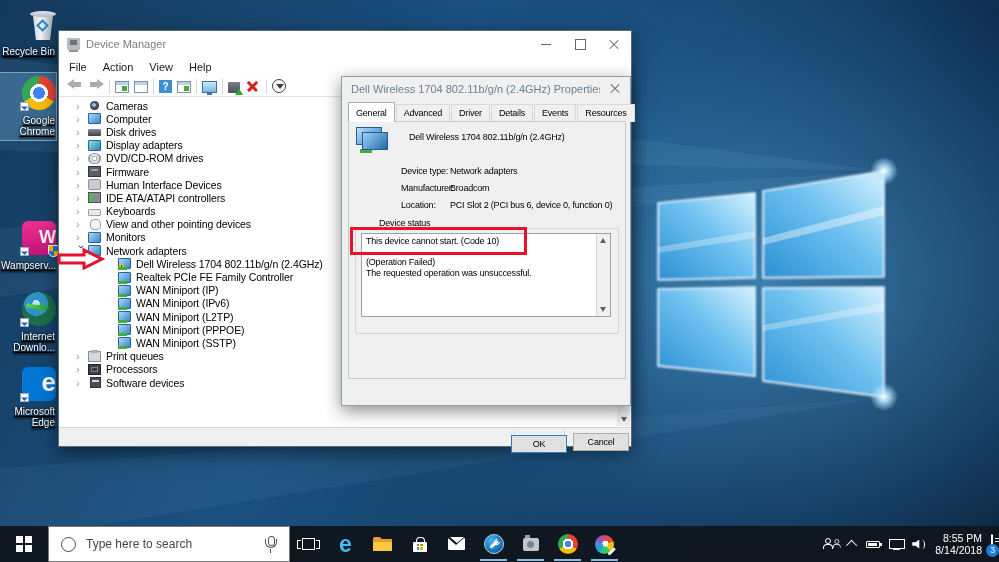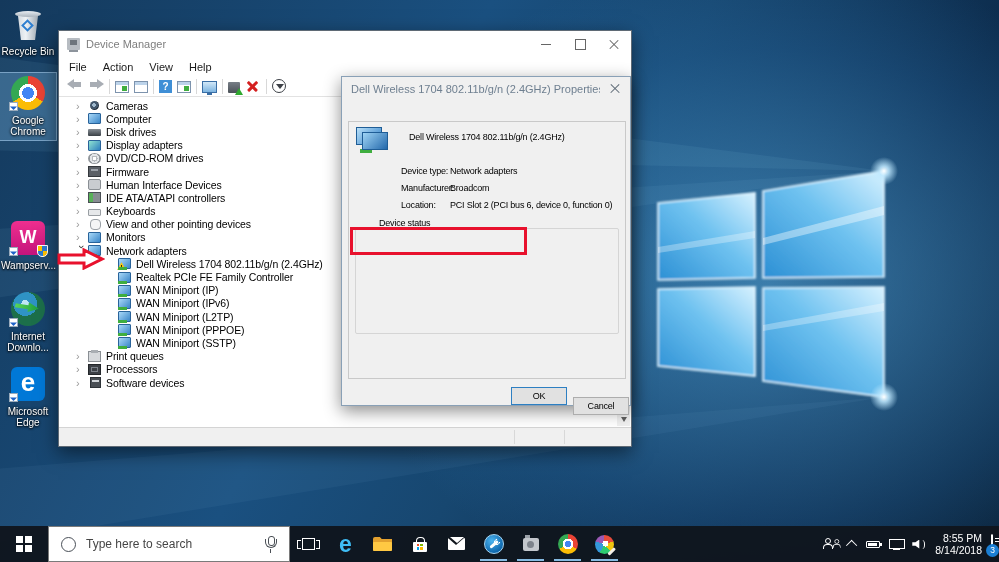--- a/index.html
+++ b/index.html
@@ -6,21 +6,21 @@
   html,body { width:999px; height:562px; overflow:hidden; }
   body { font-family:"Liberation Sans", sans-serif; }
   #screen { position:relative; width:999px; height:562px; overflow:hidden;
     background:
       radial-gradient(ellipse 560px 430px at 768px 285px, rgba(95,185,240,.55), rgba(45,115,175,.28) 55%, rgba(0,0,0,0) 76%),
       linear-gradient(118deg,#14395c 0%,#1a5080 38%,#174770 55%,#0d2d4e 78%,#0a2239 100%);
   }
   
   #wallpaper { position:absolute; inset:0; z-index:0; }
   
-  .dicon { position:absolute; left:0; width:56px; text-align:center; z-index:2; cursor:pointer; }
+  .dicon { position:absolute; left:0; width:56px; text-align:right; z-index:2; cursor:pointer;text-decoration:underline; }
   .dicon.selected { background:rgba(110,165,210,.35); outline:1px solid rgba(170,210,245,.65); }
   .di { position:relative; display:inline-block; width:34px; height:34px; margin-top:3px; }
   .dlabel { display:block; color:#fff; font-size:10px; line-height:11px; text-shadow:0 1px 2px rgba(0,0,0,.95), 0 0 3px rgba(0,0,0,.8); padding:1px 1px 3px; }
   .shortcut { position:absolute; left:-2px; bottom:-1px; width:9px; height:9px; background:#fff; border:1px solid #9ab; }
   .shortcut::before { content:""; position:absolute; left:1px; bottom:1px; border-style:solid; border-width:0 0 5px 5px; border-color:transparent transparent transparent #1e62c8; transform:rotate(225deg); }
   .di-recycle { width:26px; height:32px; }
   .di-recycle::before { content:""; position:absolute; left:2px; top:6px; width:22px; height:25px; background:linear-gradient(90deg,#cfd6dd,#eef2f5 40%,#9aa4ae); clip-path:polygon(4% 0,96% 0,82% 100%,18% 100%); }
   .di-recycle::after { content:""; position:absolute; left:0; top:2px; width:26px; height:6px; background:linear-gradient(#e8edf2,#aab4bd); border-radius:50%; }
   .di-recycle .emblem { position:absolute; left:8px; top:12px; width:9px; height:9px; border:2px solid #2e7fd0; transform:rotate(45deg); }
   .di-chrome { border-radius:50%; background: radial-gradient(circle at 50% 50%, #4285f4 0 6px, #fff 6px 9px, transparent 9px), conic-gradient(#ea4335 0 120deg, #fbbc05 120deg 240deg, #34a853 240deg 360deg); }
@@ -127,23 +127,23 @@
   #dlg-devname { position:absolute; left:67px; top:55px; color:#000; }
   .fieldrow { position:absolute; left:59px; }
   .fieldrow .flabel { display:inline-block; width:49px; }
   
   #grpbox { position:absolute; left:13px; top:151px; width:264px; height:106px; border:1px solid #d5d5d5; border-radius:2px; }
   #grplabel { position:absolute; left:21px; top:141px; background:#f0f0f0; padding:0 3px; z-index:2;margin-left:13px; }
   #status-area { position:absolute; left:19px; top:156px; width:250px; height:84px; background:#fff; border:1px solid #a0a0a0; }
   #status-text { position:absolute; left:4px; top:2px; right:18px; line-height:10.5px; color:#000; }
   #status-scroll { position:absolute; right:0; top:0; bottom:0; width:14px; background:#f0f0f0; border-left:1px solid #d5d5d5; }
   #status-scroll .sa-up::before, #status-scroll .sa-down::before { left:3px; }
-  .btn { position:absolute; width:56px; height:18px; background:#e1e1e1; border:1px solid #adadad; font-size:9px; letter-spacing:-0.2px; display:flex; align-items:center; justify-content:center; }
+  .btn { position:absolute; width:56px; height:18px; background:#e1e1e1; border:1px solid #adadad; font-size:9px; letter-spacing:-0.2px; display:flex; align-items:center; justify-content:center;margin-top:48px; }
   #btn-ok { left:169px; top:310px; border-color:#2d7fc2; }
-  #btn-cancel { left:231px; top:320px; }
+  #btn-cancel { left:231px; top:308px; }
   
   #taskbar { position:absolute; left:0; right:0; bottom:0; height:36px; background:rgba(16,22,30,.97); z-index:100; display:flex; align-items:stretch; }
   #start-btn { width:48px; display:flex; align-items:center; justify-content:center; }
   .win-flag { display:grid; grid-template-columns:7px 7px; grid-template-rows:7px 7px; gap:1.5px; }
   .win-flag i { background:#fff; }
   #search-box { width:242px; background:#fff; border:1px solid #7a7a7a; display:flex; align-items:center; }
   .cortana-ring { width:15px; height:15px; border:1.7px solid #494f57; border-radius:50%; margin:0 10px 0 12px; flex:0 0 15px; }
   #search-text { font-size:12px; color:#454545; flex:1; }
   .mic { position:relative; width:14px; height:16px; margin-right:12px; flex:0 0 14px; }
   .mic::before { content:""; position:absolute; left:4.5px; top:0; width:5px; height:8px; border:1.3px solid #4a4f55; border-radius:3px; }
@@ -416,32 +416,52 @@
 
   <svg id="arrow-annotation" width="48" height="22" viewBox="0 0 48 22">
     <polygon points="2,7 27,7 27,2 45,11 27,20 27,15 2,15" fill="#ffffff" stroke="#e8112d" stroke-width="3"></polygon>
   </svg>
 
   <div id="dlg">
     <div id="dlg-titlebar">
       <span id="dlg-title">Dell Wireless 1704 802.11b/g/n (2.4GHz) Properties</span>
       <span id="dlg-close"></span>
     </div>
+    <div id="dlg-tabs">
+        <span class="tab active">General</span>
+        <span class="tab">Advanced</span>
+        <span class="tab">Driver</span>
+        <span class="tab">Details</span>
+        <span class="tab">Events</span>
+        <span class="tab">Resources</span>
+      </div>
     <div id="dlg-pane"></div>
     <div id="dlg-devicon">
         <span class="grn"></span>
       </div>
     <div id="dlg-devname">Dell Wireless 1704 802.11b/g/n (2.4GHz)</div>
     <div id="dlg-fields">
         <div class="fieldrow" style="top: 89px;"><span class="flabel">Device type:</span><span class="fvalue">Network adapters</span></div>
         <div class="fieldrow" style="top: 106px;"><span class="flabel">Manufacturer:</span><span class="fvalue">Broadcom</span></div>
         <div class="fieldrow" style="top: 123px;"><span class="flabel">Location:</span><span class="fvalue">PCI Slot 2 (PCI bus 6, device 0, function 0)</span></div>
       </div>
     <div id="grpbox"></div>
     <div id="grplabel">Device status</div>
+    <div id="status-area">
+      <div id="status-text">
+          <div class="status-line">This device cannot start. (Code 10)</div>
+          <div class="status-line">&nbsp;</div>
+          <div class="status-line">(Operation Failed)</div>
+          <div class="status-line">The requested operation was unsuccessful.</div>
+        </div>
+      <div id="status-scroll">
+        <span class="scroll-arrow sa-up"></span>
+        <span class="scroll-arrow sa-down"></span>
+      </div>
+    </div>
     <div class="btn" id="btn-ok">OK</div>
     <div class="btn" id="btn-cancel">Cancel</div>
   </div>
 
   <div id="rect-annotation"></div>
 
   <div id="taskbar">
     <div id="start-btn">
       <span class="win-flag">
           <i></i>

